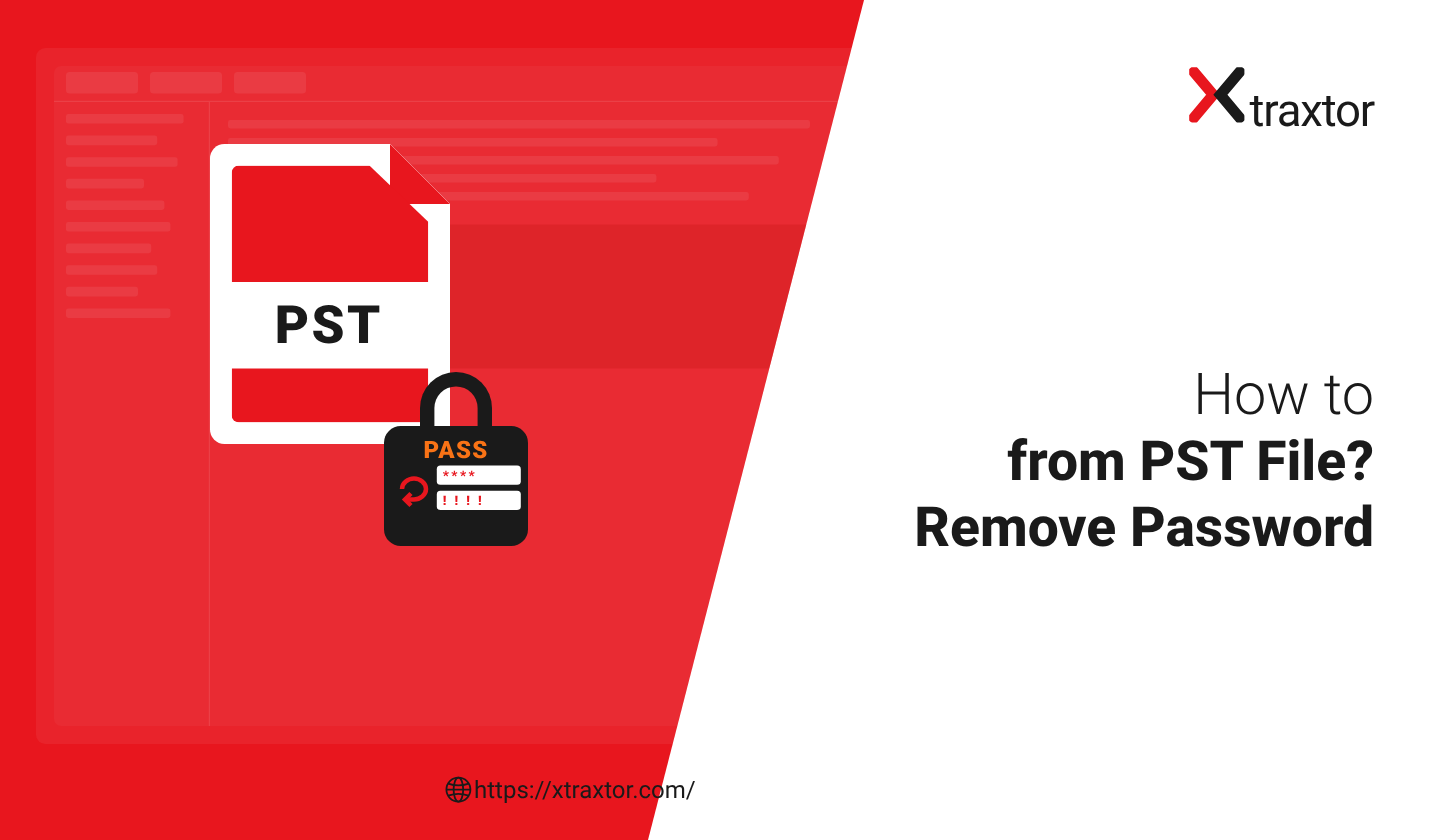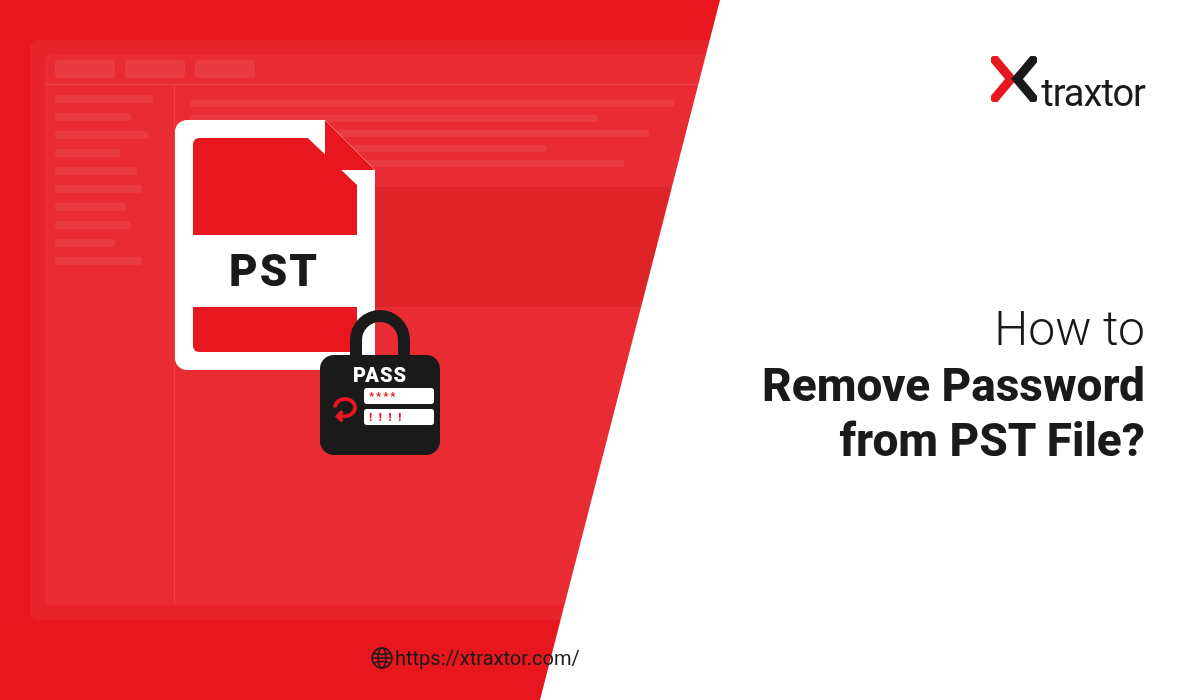--- a/index.html
+++ b/index.html
@@ -167,21 +167,21 @@
       height: 100px;
       background: #1a1a1a;
       border-radius: 14px;
     }
     .pass-text {
       position: absolute;
       top: 8px;
       left: 0;
       width: 100%;
       text-align: center;
-      color: #ffffff;
+      color: #f97316;
       font-weight: 900;
       font-size: 20px;
       letter-spacing: 1px;
     }
     .pass-fields {
       position: absolute;
       top: 33px;
       left: 44px;
       width: 70px;
     }
@@ -335,22 +335,22 @@
       <svg width="46" height="46" viewBox="0 0 46 46">
         <path d="M 4 4 L 20 23 L 4 42" stroke="#e8161e" stroke-width="9" fill="none" stroke-linecap="square"></path>
         <path d="M 42 4 L 26 23 L 42 42" stroke="#1a1a1a" stroke-width="9" fill="none" stroke-linecap="square"></path>
       </svg>
     </span>
     <span class="logo-text">traxtor</span>
   </div>
 
   <div class="headline">
     <div class="headline-light">How to</div>
+    <div class="headline-bold">from PST File?</div>
     <div class="headline-bold">Remove Password</div>
-    <div class="headline-bold">from PST File?</div>
   </div>
 
   <div class="url-section">
     <span class="globe-icon">
       <svg viewBox="0 0 24 24" fill="none" stroke="#1a1a1a" stroke-width="1.5">
         <circle cx="12" cy="12" r="10"></circle>
         <ellipse cx="12" cy="12" rx="4" ry="10"></ellipse>
         <line x1="2" y1="12" x2="22" y2="12"></line>
         <path d="M 3.5 7 Q 12 10 20.5 7"></path>
         <path d="M 3.5 17 Q 12 14 20.5 17"></path>

